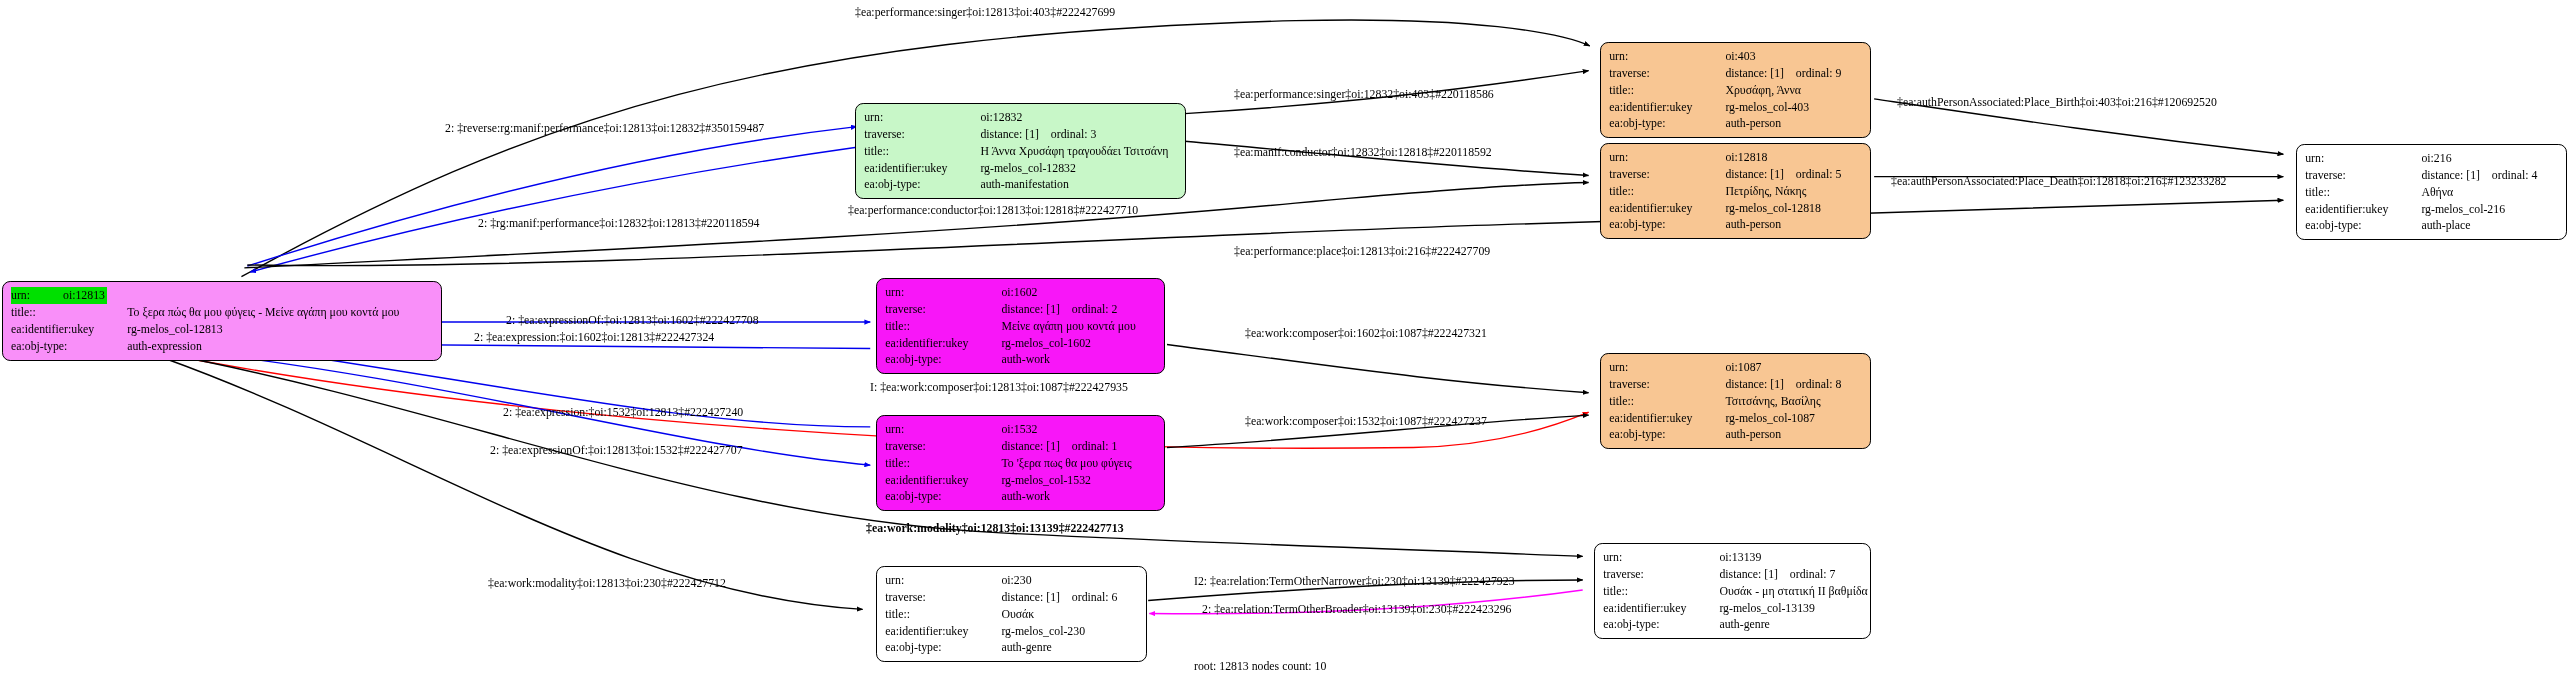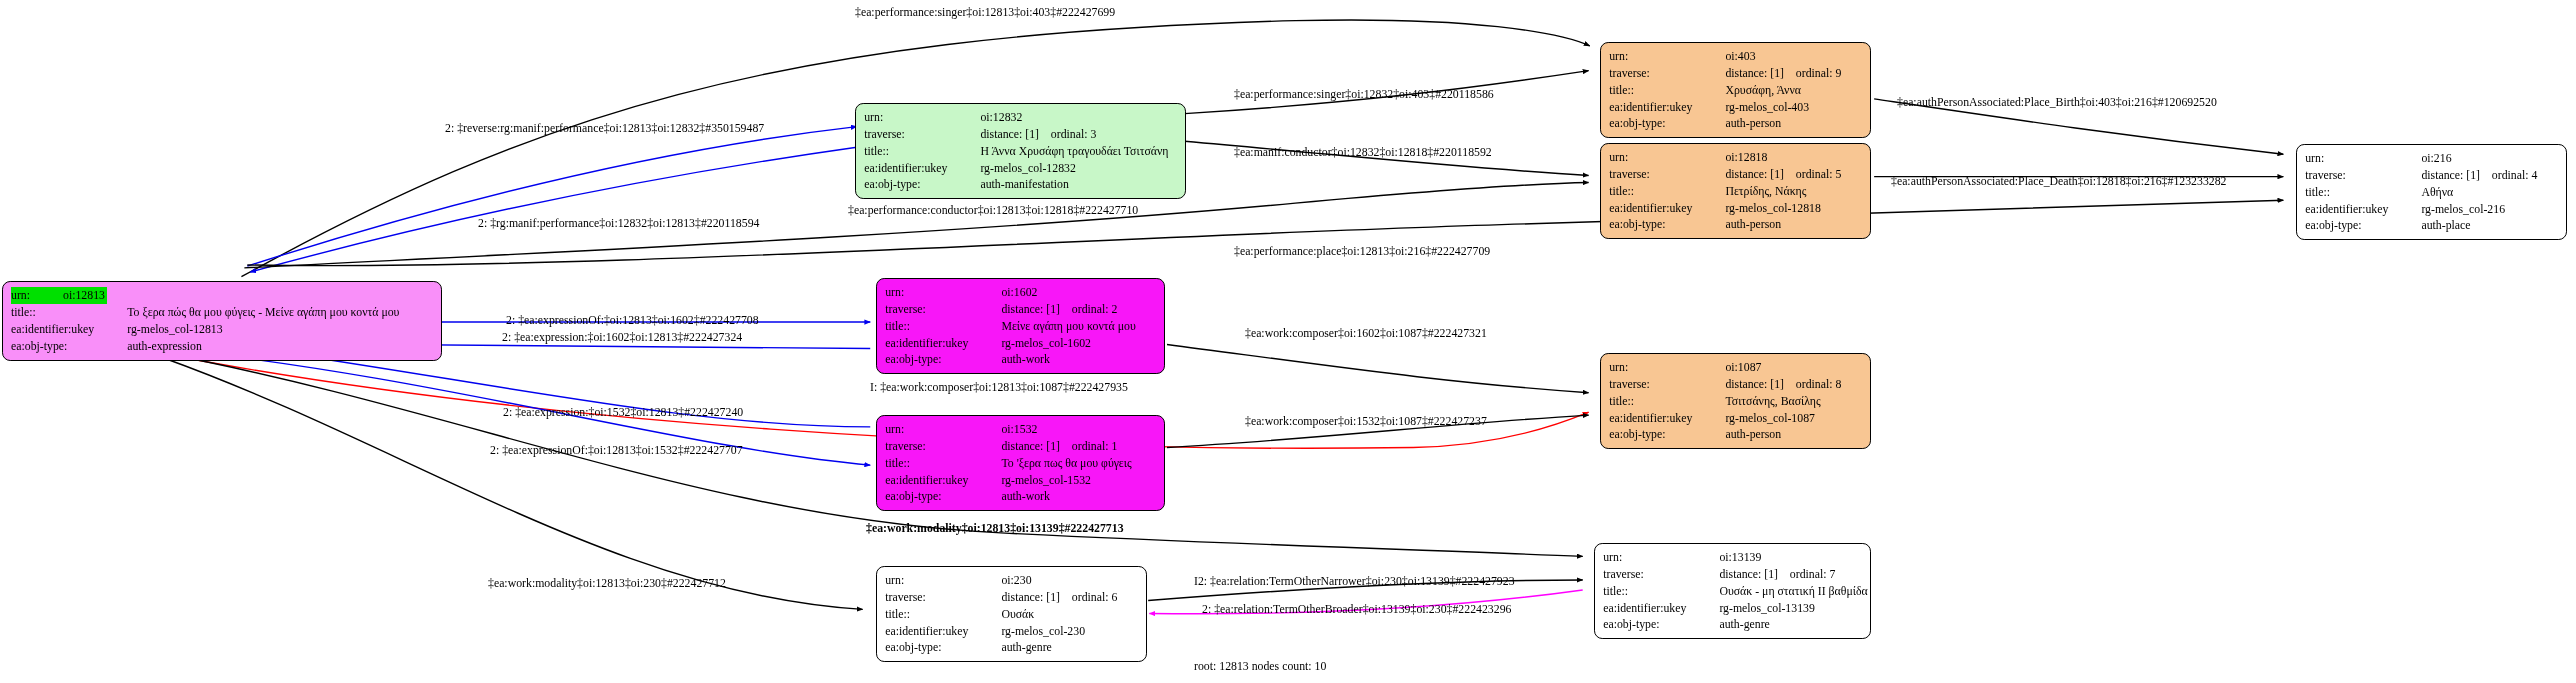--- a/index.html
+++ b/index.html
@@ -384,21 +384,21 @@
   <div class="elabel" style="left:855px;top:4.7px;">‡ea:performance:singer‡oi:12813‡oi:403‡#222427699</div>
   <div class="elabel" style="left:445px;top:121px;">2: ‡reverse:rg:manif:performance‡oi:12813‡oi:12832‡#350159487</div>
   <div class="elabel" style="left:478px;top:177px;margin-top:39px;">2: ‡rg:manif:performance‡oi:12832‡oi:12813‡#220118594</div>
   <div class="elabel" style="left:1234px;top:87px;">‡ea:performance:singer‡oi:12832‡oi:403‡#220118586</div>
   <div class="elabel" style="left:1234px;top:145px;">‡ea:manif:conductor‡oi:12832‡oi:12818‡#220118592</div>
   <div class="elabel" style="left:848px;top:203px;">‡ea:performance:conductor‡oi:12813‡oi:12818‡#222427710</div>
   <div class="elabel" style="left:1897px;top:95px;">‡ea:authPersonAssociated:Place_Birth‡oi:403‡oi:216‡#120692520</div>
   <div class="elabel" style="left:1891px;top:174px;">‡ea:authPersonAssociated:Place_Death‡oi:12818‡oi:216‡#123233282</div>
   <div class="elabel" style="left:1234px;top:244px;text-align:right;">‡ea:performance:place‡oi:12813‡oi:216‡#222427709</div>
   <div class="elabel" style="left:495px;top:313px;margin-left:11px;">2: ‡ea:expressionOf:‡oi:12813‡oi:1602‡#222427708</div>
-  <div class="elabel" style="left:502px;top:330px;">2: ‡ea:expression:‡oi:1602‡oi:12813‡#222427324</div>
+  <div class="elabel" style="left:474px;top:330px;">2: ‡ea:expression:‡oi:1602‡oi:12813‡#222427324</div>
   <div class="elabel" style="left:1245px;top:326px;">‡ea:work:composer‡oi:1602‡oi:1087‡#222427321</div>
   <div class="elabel" style="left:870px;top:380px;">I: ‡ea:work:composer‡oi:12813‡oi:1087‡#222427935</div>
   <div class="elabel" style="left:503px;top:405px;">2: ‡ea:expression:‡oi:1532‡oi:12813‡#222427240</div>
   <div class="elabel" style="left:1245px;top:414px;">‡ea:work:composer‡oi:1532‡oi:1087‡#222427237</div>
   <div class="elabel" style="left:490px;top:443px;">2: ‡ea:expressionOf:‡oi:12813‡oi:1532‡#222427707</div>
   <div class="elabel" style="left:866px;top:521px;font-weight:bold;">‡ea:work:modality‡oi:12813‡oi:13139‡#222427713</div>
   <div class="elabel" style="left:488px;top:548px;margin-top:28px;">‡ea:work:modality‡oi:12813‡oi:230‡#222427712</div>
   <div class="elabel" style="left:1194px;top:574px;">I2: ‡ea:relation:TermOtherNarrower‡oi:230‡oi:13139‡#222427923</div>
   <div class="elabel" style="left:1202px;top:602px;">2: ‡ea:relation:TermOtherBroader‡oi:13139‡oi:230‡#222423296</div>
 

